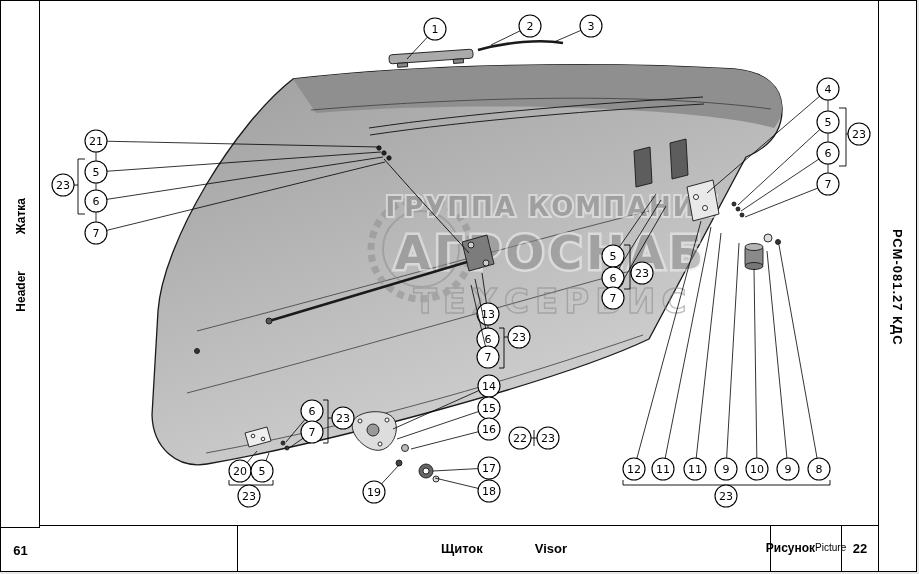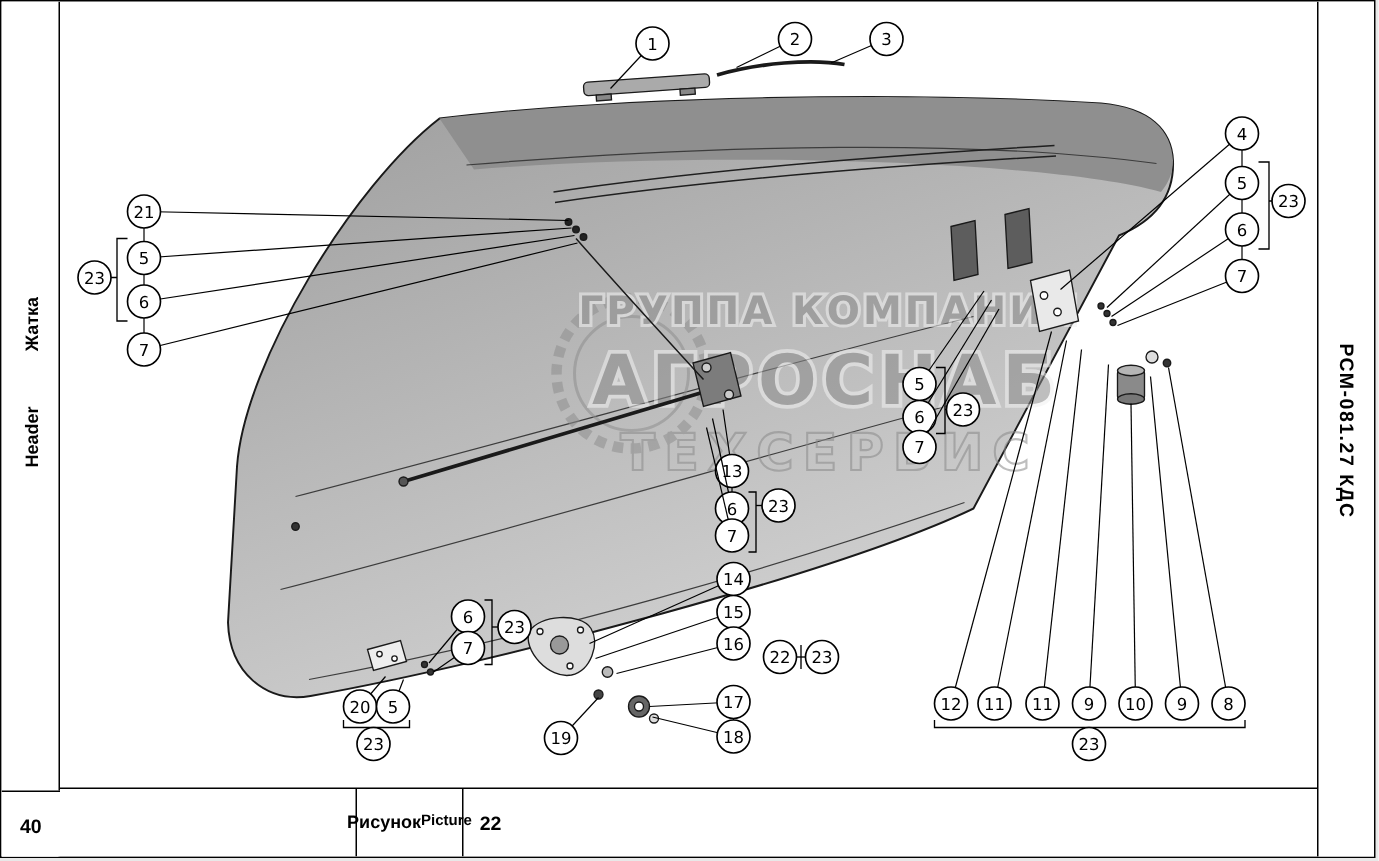--- a/index.html
+++ b/index.html
@@ -22,21 +22,21 @@
   .cell-61 { position:absolute; left:0; bottom:0; width:39px; height:46px; border-top:1px solid #000;
     display:flex; align-items:center; justify-content:center; font-weight:bold; font-size:13px; background:#fff; }
 
   .footer { position:absolute; left:39px; right:38px; bottom:0; height:46px;
     border-top:1px solid #000; background:#fff; z-index:2; display:flex; }
   .f1 { width:198px; border-right:1px solid #000; }
   .f2 { flex:1; border-right:1px solid #000; display:flex; align-items:center; justify-content:center; gap:52px;
     font-weight:bold; font-size:13px; }
   .f3 { width:71px; border-right:1px solid #000; display:flex; flex-direction:row; align-items:center; justify-content:center; line-height:1.25; }
   .f3 .ru { font-weight:bold; font-size:12px; }
-  .f3 .en { font-weight:bold; font-size:10px; }
+  .f3 .en { font-weight:normal; font-size:10px; }
   .f4 { width:36px; display:flex; align-items:center; justify-content:center; font-size:13px; font-weight:bold; }
 
   
   .outline { stroke:#1a1a1a; stroke-width:1.3; }
   .iline  { fill:none; stroke:#3c3c3c; stroke-width:0.8; }
   .iline2 { fill:none; stroke:#1f1f1f; stroke-width:1; }
   .lead { stroke:#000; stroke-width:0.8; fill:none; }
   .bracket { stroke:#000; stroke-width:0.9; fill:none; }
   .balloon { fill:#fff; stroke:#000; stroke-width:1.1; }
   .bnum { font:11px "DejaVu Sans", sans-serif; text-anchor:middle; fill:#000; }
@@ -278,29 +278,33 @@
       </g>
   </svg>
 
   <div class="sidebar-left">
     <div class="vcell ru">
         <span>Жатка</span>
       </div>
     <div class="vcell en">
         <span>Header</span>
       </div>
-    <div class="cell-61">40</div>
+    <div class="cell-61">61</div>
   </div>
 
   <div class="sidebar-right">
     <span>РСМ-081.27 КДС</span>
   </div>
 
   <div class="footer">
     <div class="f1"></div>
+    <div class="f2">
+      <span>Щиток</span>
+      <span>Visor</span>
+    </div>
     <div class="f3">
       <span class="ru">Рисунок</span>
       <span class="en">Picture</span>
     </div>
     <div class="f4">22</div>
   </div>
 
 </div>
 
 </body></html>

